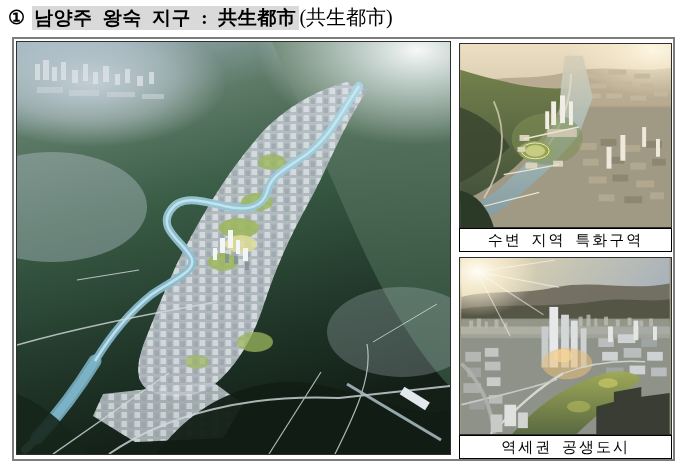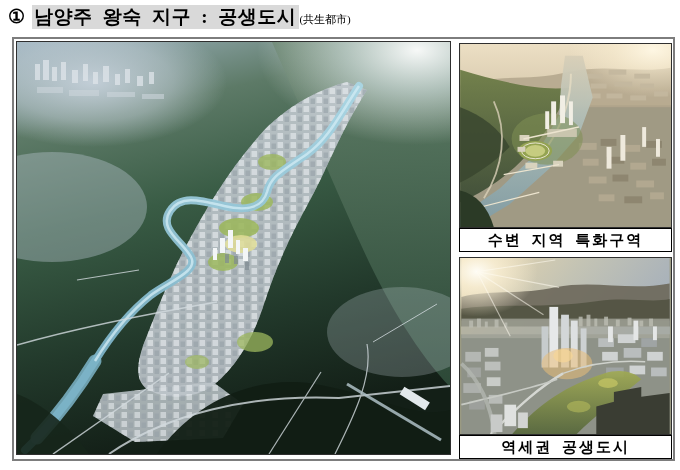--- a/index.html
+++ b/index.html
@@ -3,44 +3,44 @@
 <meta charset="utf-8">
 <style>
   html,body{margin:0;padding:0;}
   body{
     width:680px;height:470px;background:#ffffff;position:relative;overflow:hidden;
     font-family:"Liberation Serif","DejaVu Serif",serif;color:#000;
   }
   .title-row{position:absolute;left:8px;top:4px;height:30px;white-space:nowrap;font-weight:bold;font-size:19px;}
   .t-marker{margin-right:7px;}
   .t-main{background:#d9d9d9;padding:1px 3px 2px 2px;word-spacing:5px;letter-spacing:0.5px;}
-  .t-hanja{font-size:11px;font-weight:normal;letter-spacing:0;text-align:right;}
+  .t-hanja{font-size:20px;font-weight:normal;letter-spacing:0;text-align:right;}
   .frame{
     position:absolute;left:12px;top:37px;width:663px;height:424px;
     box-sizing:border-box;border:2px solid #7d7d7d;background:#fff;
   }
   .main-img{
     position:absolute;left:2px;top:2px;width:433px;height:412px;
     border:1px solid #2f2f2f;overflow:hidden;background:#2c4a37;
   }
-  .right-col{position:absolute;left:445px;top:4px;width:213px;font-weight:bold;}
+  .right-col{position:absolute;left:445px;top:4px;width:213px;}
   .r-img{box-sizing:border-box;width:213px;border:1px solid #2f2f2f;overflow:hidden;background:#9a9a82;}
   .r-img1{height:185px;}
   .r-img2{height:178px;margin-top:5px;}
   .caption{
     box-sizing:border-box;width:213px;height:24px;border:1px solid #000;background:#ffffff;
     text-align:center;font-size:15px;line-height:22px;letter-spacing:2px;word-spacing:4px;
   }
   svg{display:block;}
 </style>
 </head>
 <body>
 
 <div class="title-row">
-  <span class="t-marker">①</span><span class="t-main">남양주 왕숙 지구 : 공생도시</span><span class="t-hanja">(共生都市)</span>
+  <span class="t-marker">①</span><span class="t-main">남양주 왕숙 지구 : 共生都市</span><span class="t-hanja">(共生都市)</span>
 </div>
 
 <div class="frame">
 
   <div class="main-img">
     <svg width="433" height="412" viewBox="0 0 433 412">
       <defs>
         <linearGradient id="m-bg" x1="0" y1="0" x2="0.25" y2="1">
           <stop offset="0" stop-color="#9fb4c0"></stop>
             <stop offset="0.22" stop-color="#5d7a67"></stop>

